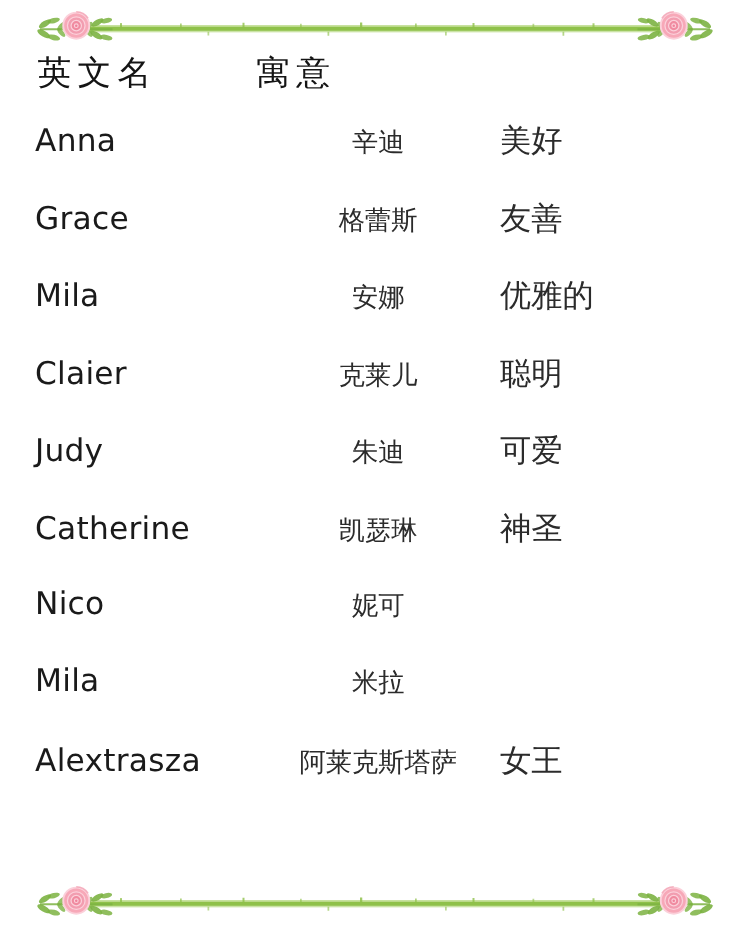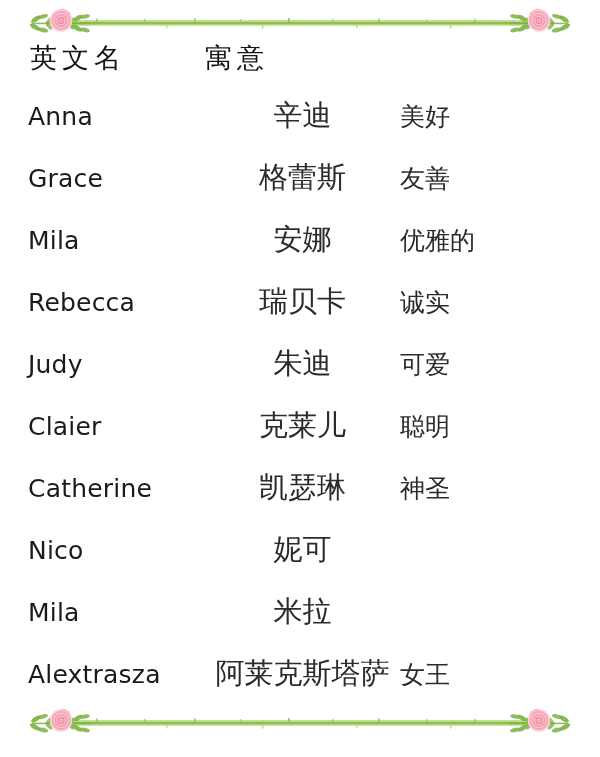--- a/index.html
+++ b/index.html
@@ -61,21 +61,21 @@
     font-weight: 500;
     color: #1a1a1a;
     letter-spacing: 0.2px;
     white-space: nowrap;
   }
   .col-py {
     width: 195px;
     box-sizing: border-box;
     text-align: center;
     font-family: "DejaVu Serif", serif;
-    font-size: 29px;
+    font-size: 21px;
     color: #2b2b2b;
     white-space: nowrap;
   }
   .col-mn {
     width: 200px;
     box-sizing: border-box;
     text-align: left;
     padding-right: 18px;
     font-family: "DejaVu Serif", serif;
     font-size: 25px;
@@ -201,36 +201,31 @@
       <div class="col-py">格蕾斯</div>
       <div class="col-mn">友善</div>
     </div>
 
     <div class="row">
       <div class="col-en">Mila</div>
       <div class="col-py">安娜</div>
       <div class="col-mn">优雅的</div>
     </div>
 
-    <div class="row">
-      <div class="col-en">Rebecca</div>
-      <div class="col-py">瑞贝卡</div>
-      <div class="col-mn">诚实</div>
+
+    <div class="row">
+      <div class="col-en">Claier</div>
+      <div class="col-py">克莱儿</div>
+      <div class="col-mn">聪明</div>
     </div>
 
     <div class="row">
       <div class="col-en">Judy</div>
       <div class="col-py">朱迪</div>
       <div class="col-mn">可爱</div>
-    </div>
-
-    <div class="row">
-      <div class="col-en">Claier</div>
-      <div class="col-py">克莱儿</div>
-      <div class="col-mn">聪明</div>
     </div>
 
     <div class="row">
       <div class="col-en">Catherine</div>
       <div class="col-py">凯瑟琳</div>
       <div class="col-mn">神圣</div>
     </div>
 
     <div class="row">
       <div class="col-en">Nico</div>

